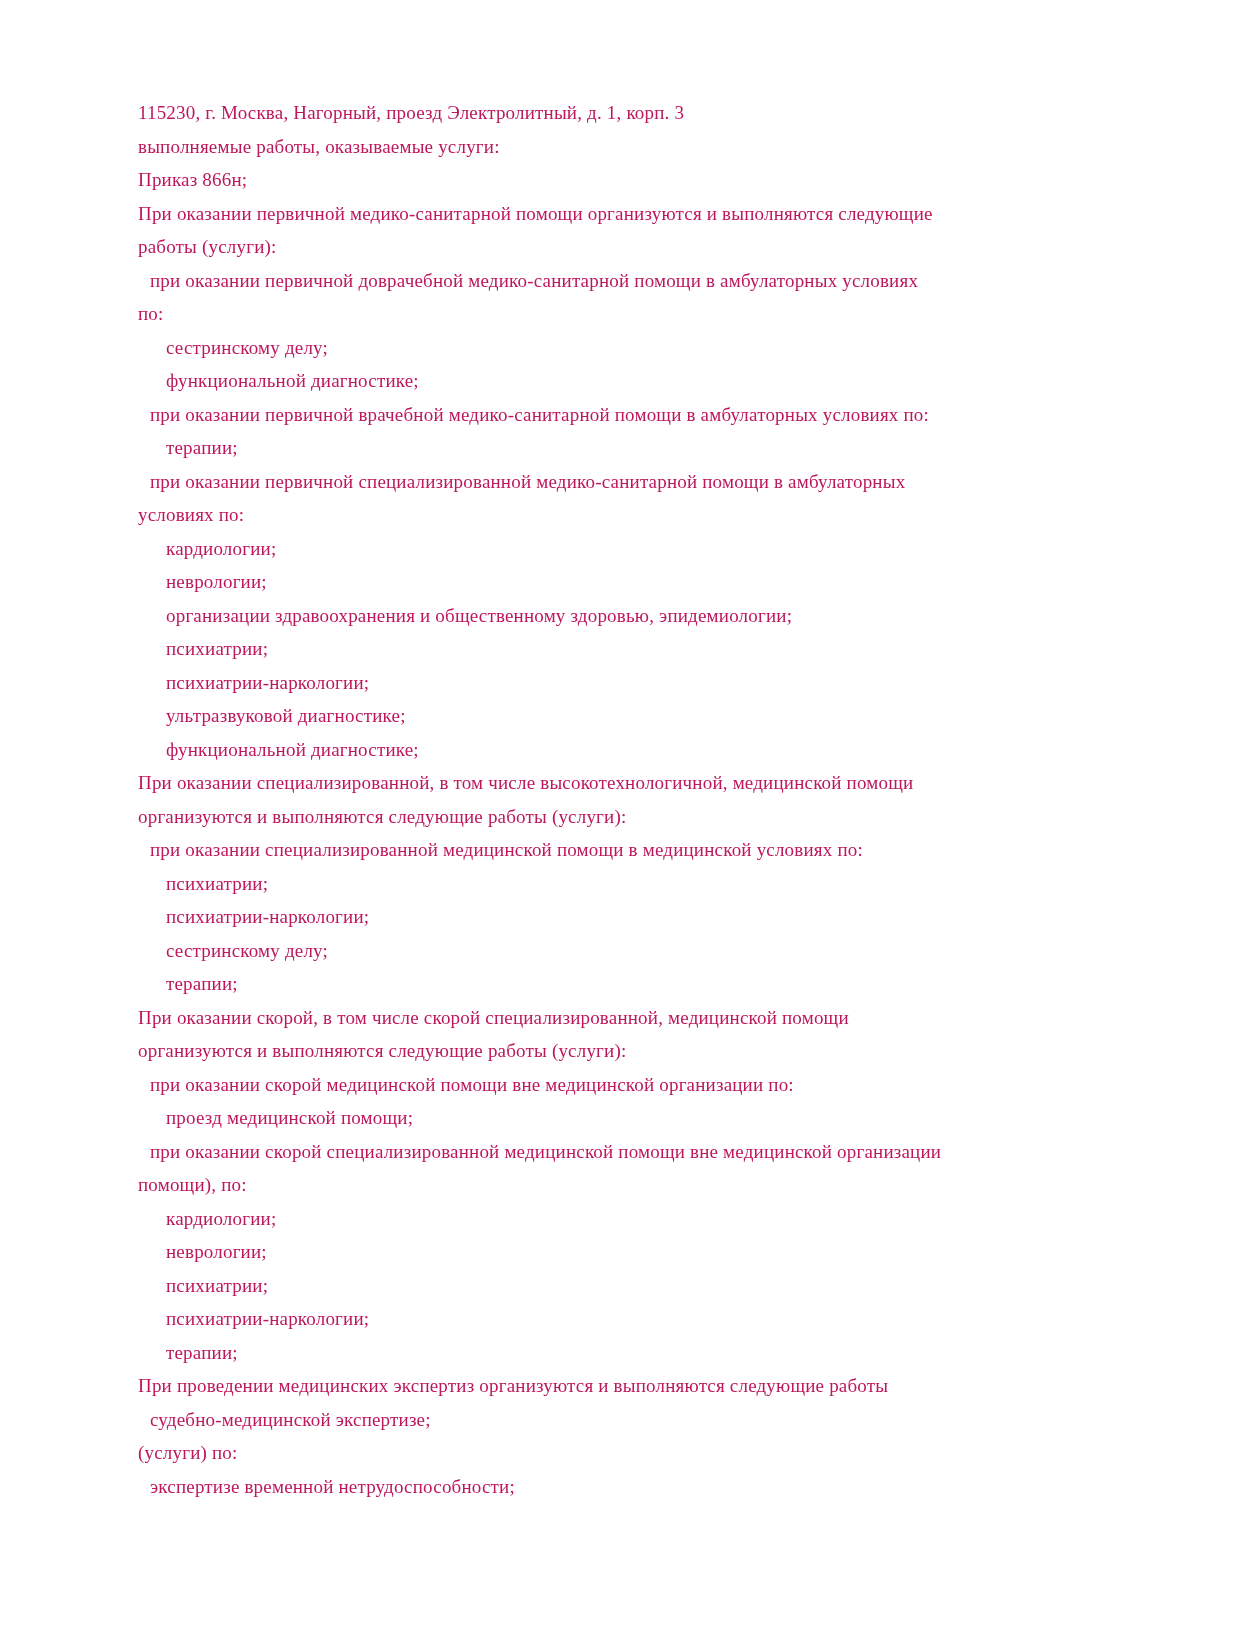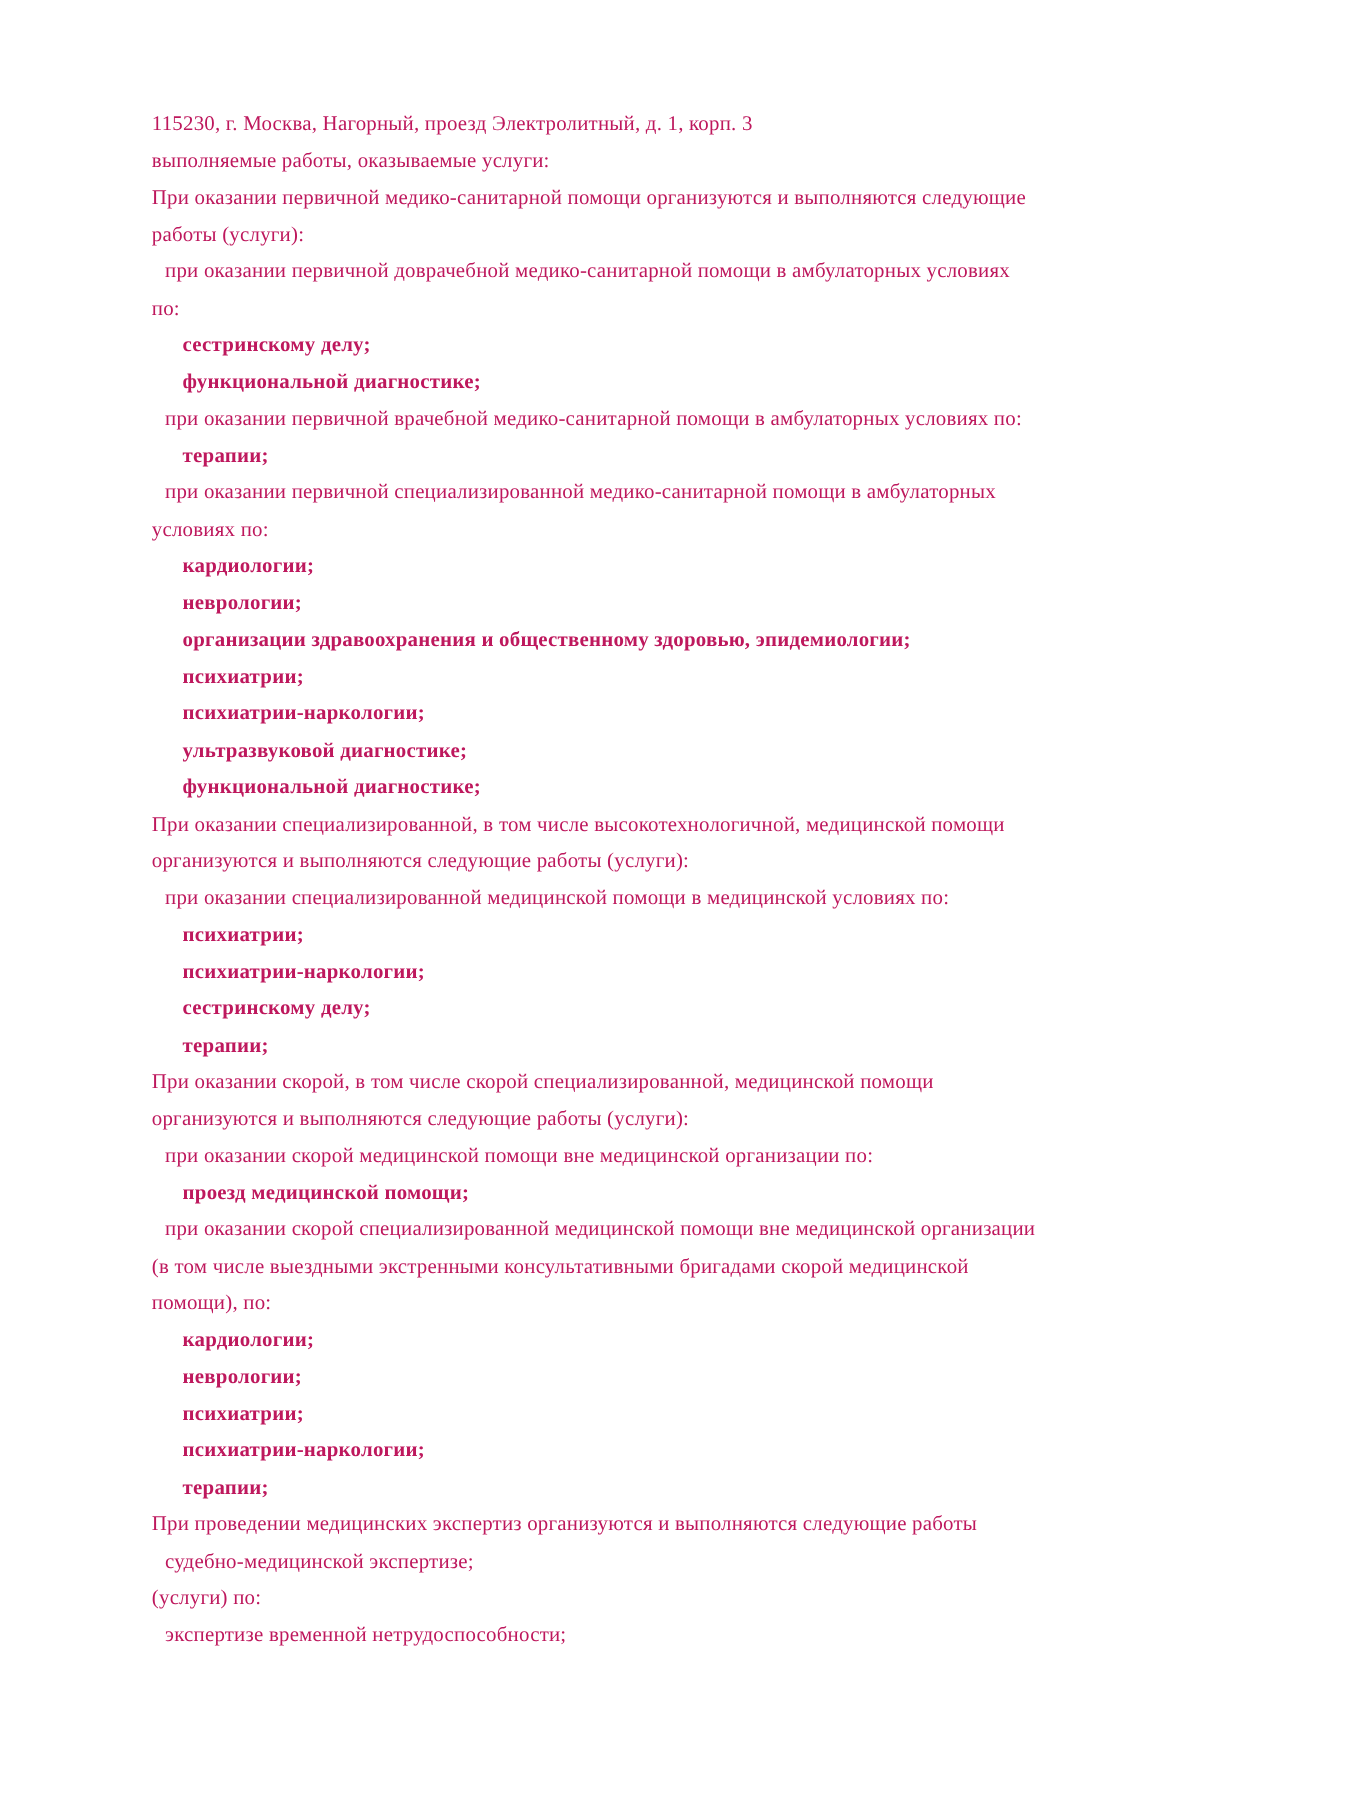--- a/index.html
+++ b/index.html
@@ -25,29 +25,30 @@
     font-family: "Liberation Serif", "DejaVu Serif", serif;
     font-size: 19px;
     line-height: 33.5px;
     color: #be185d;
     white-space: pre-wrap;
     text-align: left;
     letter-spacing: 0.01em;
   }
   .indent-0 { padding-left: 0px; }
   .indent-1 { padding-left: 12px; }
-  .indent-2 { padding-left: 28px; font-weight: bold; }
+  .indent-2 { padding-left: 28px; }
 </style>
 </head>
 <body>
 
 <div class="page">
   <div class="doc-body" id="doc-body">
       <div class="line indent-0">115230, г. Москва, Нагорный, проезд Электролитный, д. 1, корп. 3</div>
       <div class="line indent-0">выполняемые работы, оказываемые услуги:</div>
+      <div class="line indent-0">Приказ 866н;</div>
       <div class="line indent-0">При оказании первичной медико-санитарной помощи организуются и выполняются следующие</div>
       <div class="line indent-0">работы (услуги):</div>
       <div class="line indent-1">при оказании первичной доврачебной медико-санитарной помощи в амбулаторных условиях</div>
       <div class="line indent-0">по:</div>
       <div class="line indent-2">сестринскому делу;</div>
       <div class="line indent-2">функциональной диагностике;</div>
       <div class="line indent-1">при оказании первичной врачебной медико-санитарной помощи в амбулаторных условиях по:</div>
       <div class="line indent-2">терапии;</div>
       <div class="line indent-1">при оказании первичной специализированной медико-санитарной помощи в амбулаторных</div>
       <div class="line indent-0">условиях по:</div>
@@ -63,21 +64,20 @@
       <div class="line indent-1">при оказании специализированной медицинской помощи в медицинской условиях по:</div>
       <div class="line indent-2">психиатрии;</div>
       <div class="line indent-2">психиатрии-наркологии;</div>
       <div class="line indent-2">сестринскому делу;</div>
       <div class="line indent-2">терапии;</div>
       <div class="line indent-0">При оказании скорой, в том числе скорой специализированной, медицинской помощи</div>
       <div class="line indent-0">организуются и выполняются следующие работы (услуги):</div>
       <div class="line indent-1">при оказании скорой медицинской помощи вне медицинской организации по:</div>
       <div class="line indent-2">проезд медицинской помощи;</div>
       <div class="line indent-1">при оказании скорой специализированной медицинской помощи вне медицинской организации</div>
-      <div class="line indent-0">(в том числе выездными экстренными консультативными бригадами скорой медицинской</div>
       <div class="line indent-0">помощи), по:</div>
       <div class="line indent-2">кардиологии;</div>
       <div class="line indent-2">неврологии;</div>
       <div class="line indent-2">психиатрии;</div>
       <div class="line indent-2">психиатрии-наркологии;</div>
       <div class="line indent-2">терапии;</div>
       <div class="line indent-0">При проведении медицинских экспертиз организуются и выполняются следующие работы</div>
       <div class="line indent-1">судебно-медицинской экспертизе;</div>
       <div class="line indent-0">(услуги) по:</div>
       <div class="line indent-1">экспертизе временной нетрудоспособности;</div>

